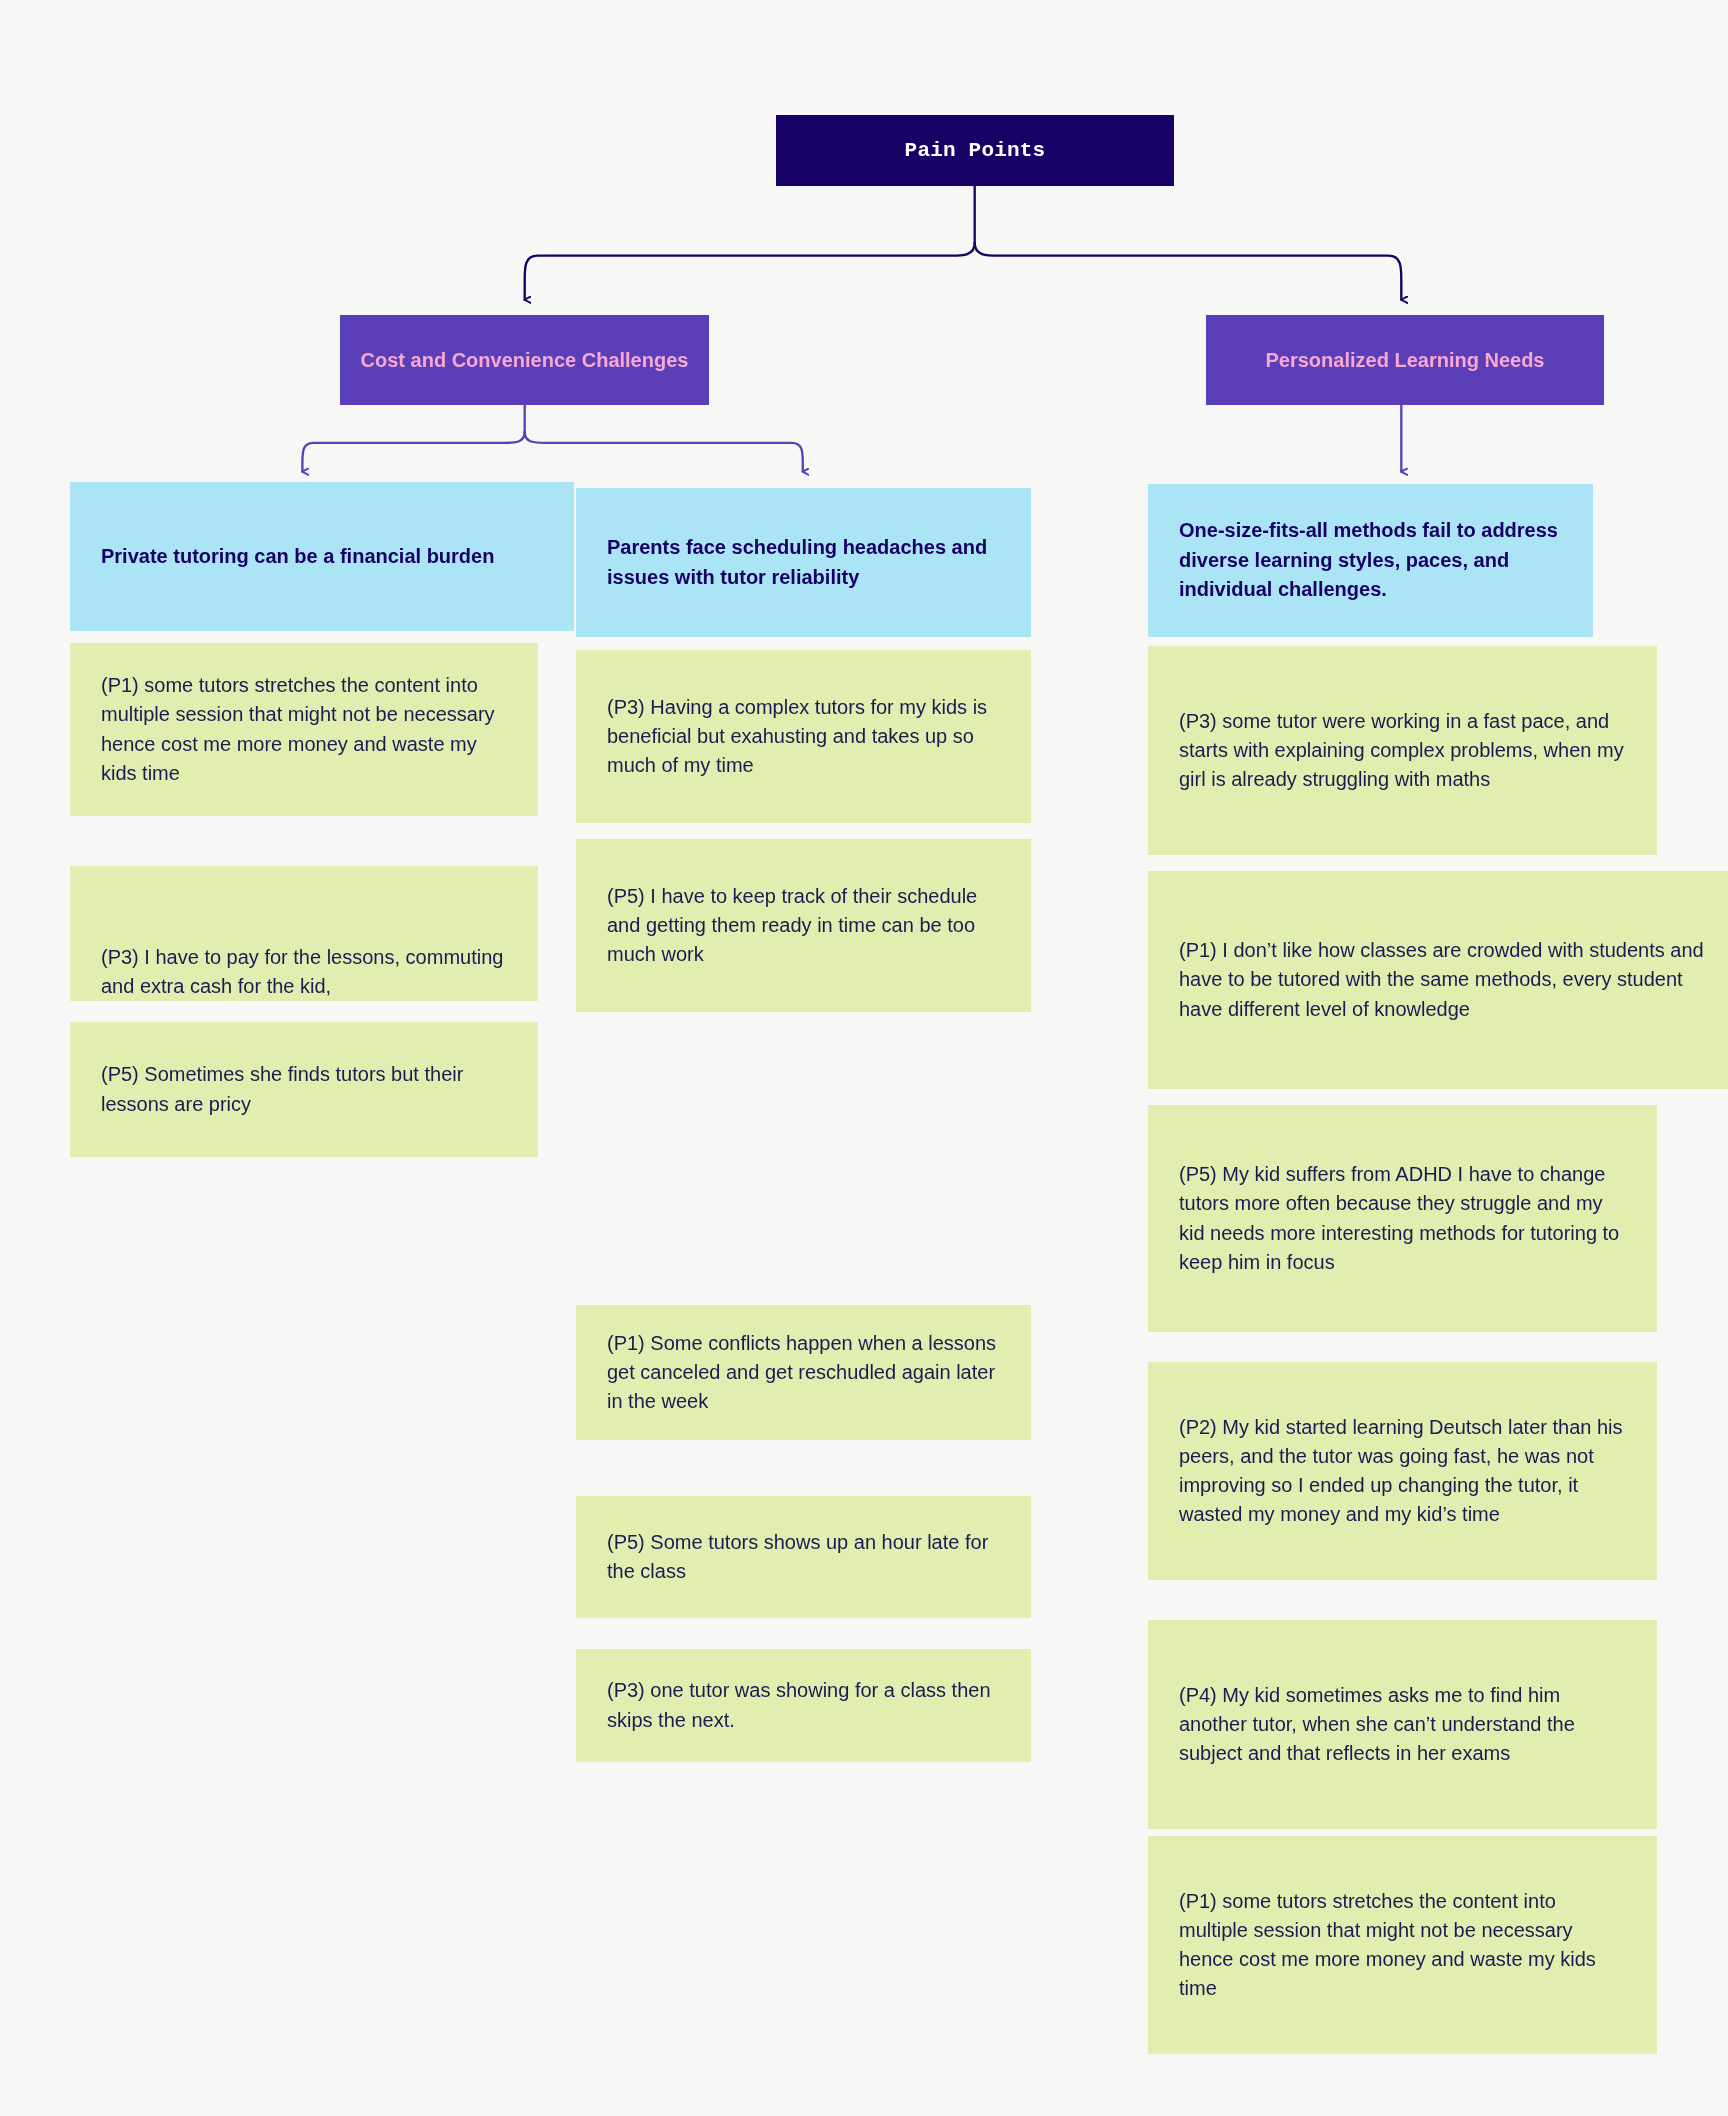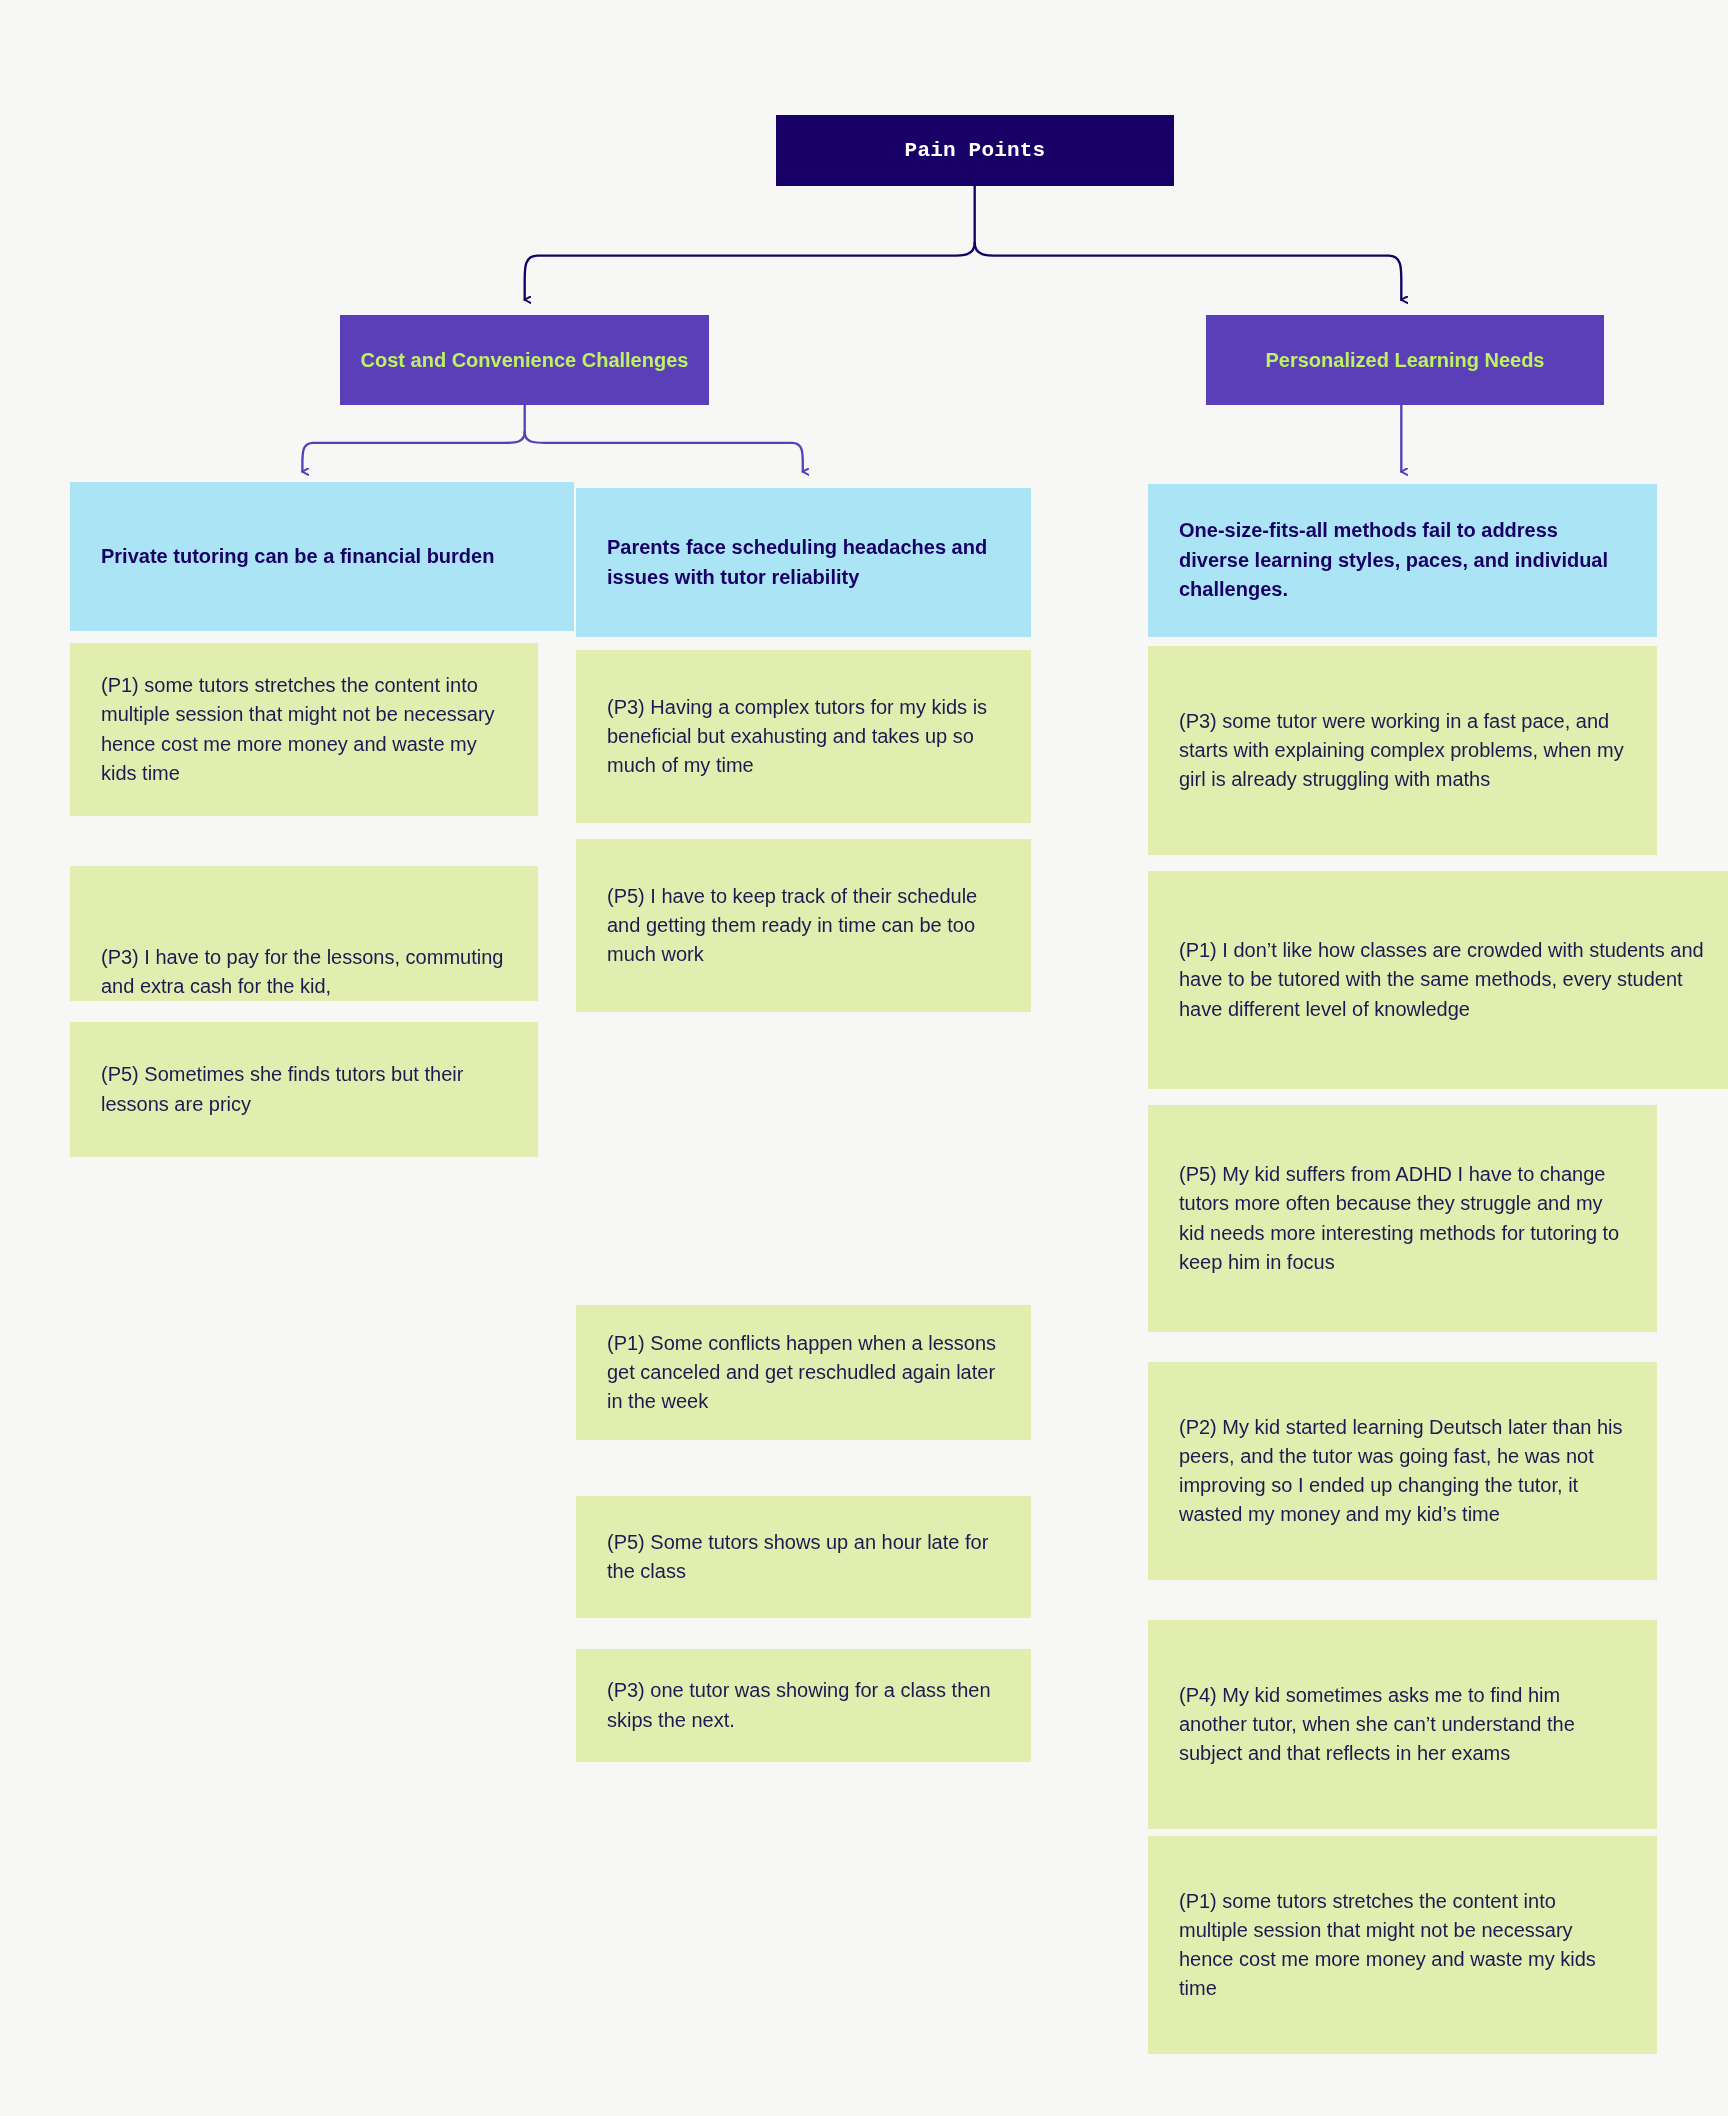--- a/index.html
+++ b/index.html
@@ -44,21 +44,21 @@
     color: #ffffff;
     font-weight: bold;
     font-size: 21px;
     justify-content: center;
     text-align: center;
     letter-spacing: 0.2px;
   }
 
   .branch-node {
     background: #5b3fb8;
-    color: #bef264;
+    color: #f9a8d4;
     font-weight: bold;
     font-size: 20px;
     justify-content: center;
     text-align: center;
     line-height: 1.42;
     padding: 5.4px 12.6px;
   }
 
   .theme-node {
     background: #abe4f5;
@@ -175,21 +175,21 @@
   </div>
 
   <div class="node quote-node" style="left:576px; top:1496px; width:455px; height:122px;">
     <span class="qtext">(P5) Some tutors shows up an hour late for the class</span>
   </div>
 
   <div class="node quote-node" style="left:576px; top:1649px; width:455px; height:113px;">
     <span class="qtext">(P3) one tutor was showing for a class then skips the next.</span>
   </div>
 
-  <div class="node theme-node" style="left:1148px; top:484px; width:509px; height:153px;">
+  <div class="node theme-node" style="left:1148px; top:484px; width:445px; height:153px;">
     <span class="ttext">One-size-fits-all methods fail to address diverse learning styles, paces, and individual challenges.</span>
   </div>
 
   <div class="node quote-node" style="left:1148px; top:646px; width:509px; height:209px;justify-content:center;">
     <span class="qtext">(P3) some tutor were working in a fast pace, and starts with explaining complex problems, when my girl is already struggling with maths</span>
   </div>
 
   <div class="node quote-node" style="left:1148px; top:871px; width:600px; height:218px;">
     <span class="qtext">(P1) I don’t like how classes are crowded with students and have to be tutored with the same methods, every student have different level of knowledge</span>
   </div>

